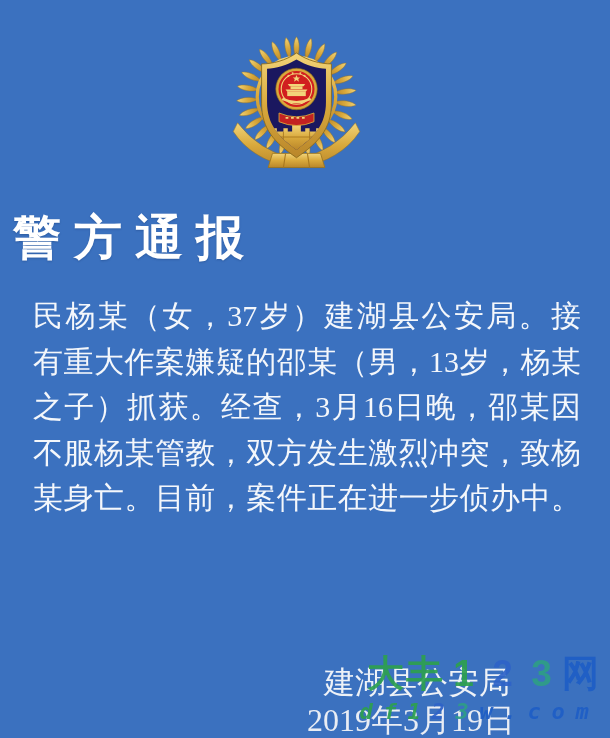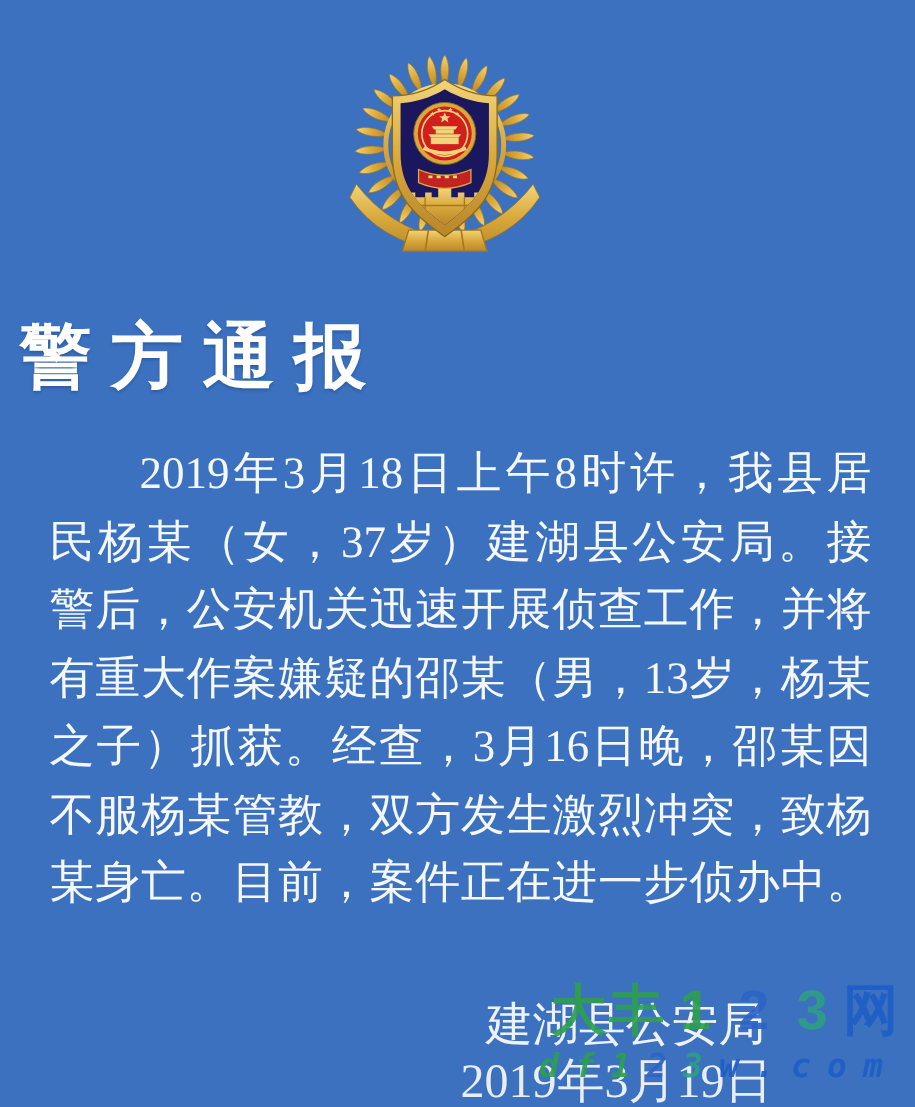--- a/index.html
+++ b/index.html
@@ -150,23 +150,21 @@
       <g>
         <path d="M44,77 Q60,84 76,77 L76,85 Q60,92 44,85 Z" fill="#c32222" stroke="var(--gold)" stroke-width="0.8"></path>
         <line x1="50" y1="81.5" x2="70" y2="81.5" stroke="var(--gold2)" stroke-width="1.6" stroke-dasharray="2.5 2.5"></line>
       </g>
     </g>
   </svg>
 
   <div class="title">警方通报</div>
 
   <div class="body-text">
-    <div class="body-line first">2019年3月18日上午8时许，我县居</div>
     <div class="body-line">民杨某（女，37岁）建湖县公安局。接</div>
-    <div class="body-line">警后，公安机关迅速开展侦查工作，并将</div>
     <div class="body-line">有重大作案嫌疑的邵某（男，13岁，杨某</div>
     <div class="body-line">之子）抓获。经查，3月16日晚，邵某因</div>
     <div class="body-line">不服杨某管教，双方发生激烈冲突，致杨</div>
     <div class="body-line">某身亡。目前，案件正在进一步侦办中。</div>
   </div>
 
   <div class="sig-agency">建湖县公安局</div>
   <div class="sig-date">2019年3月19日</div>
 
   <div class="watermark">

